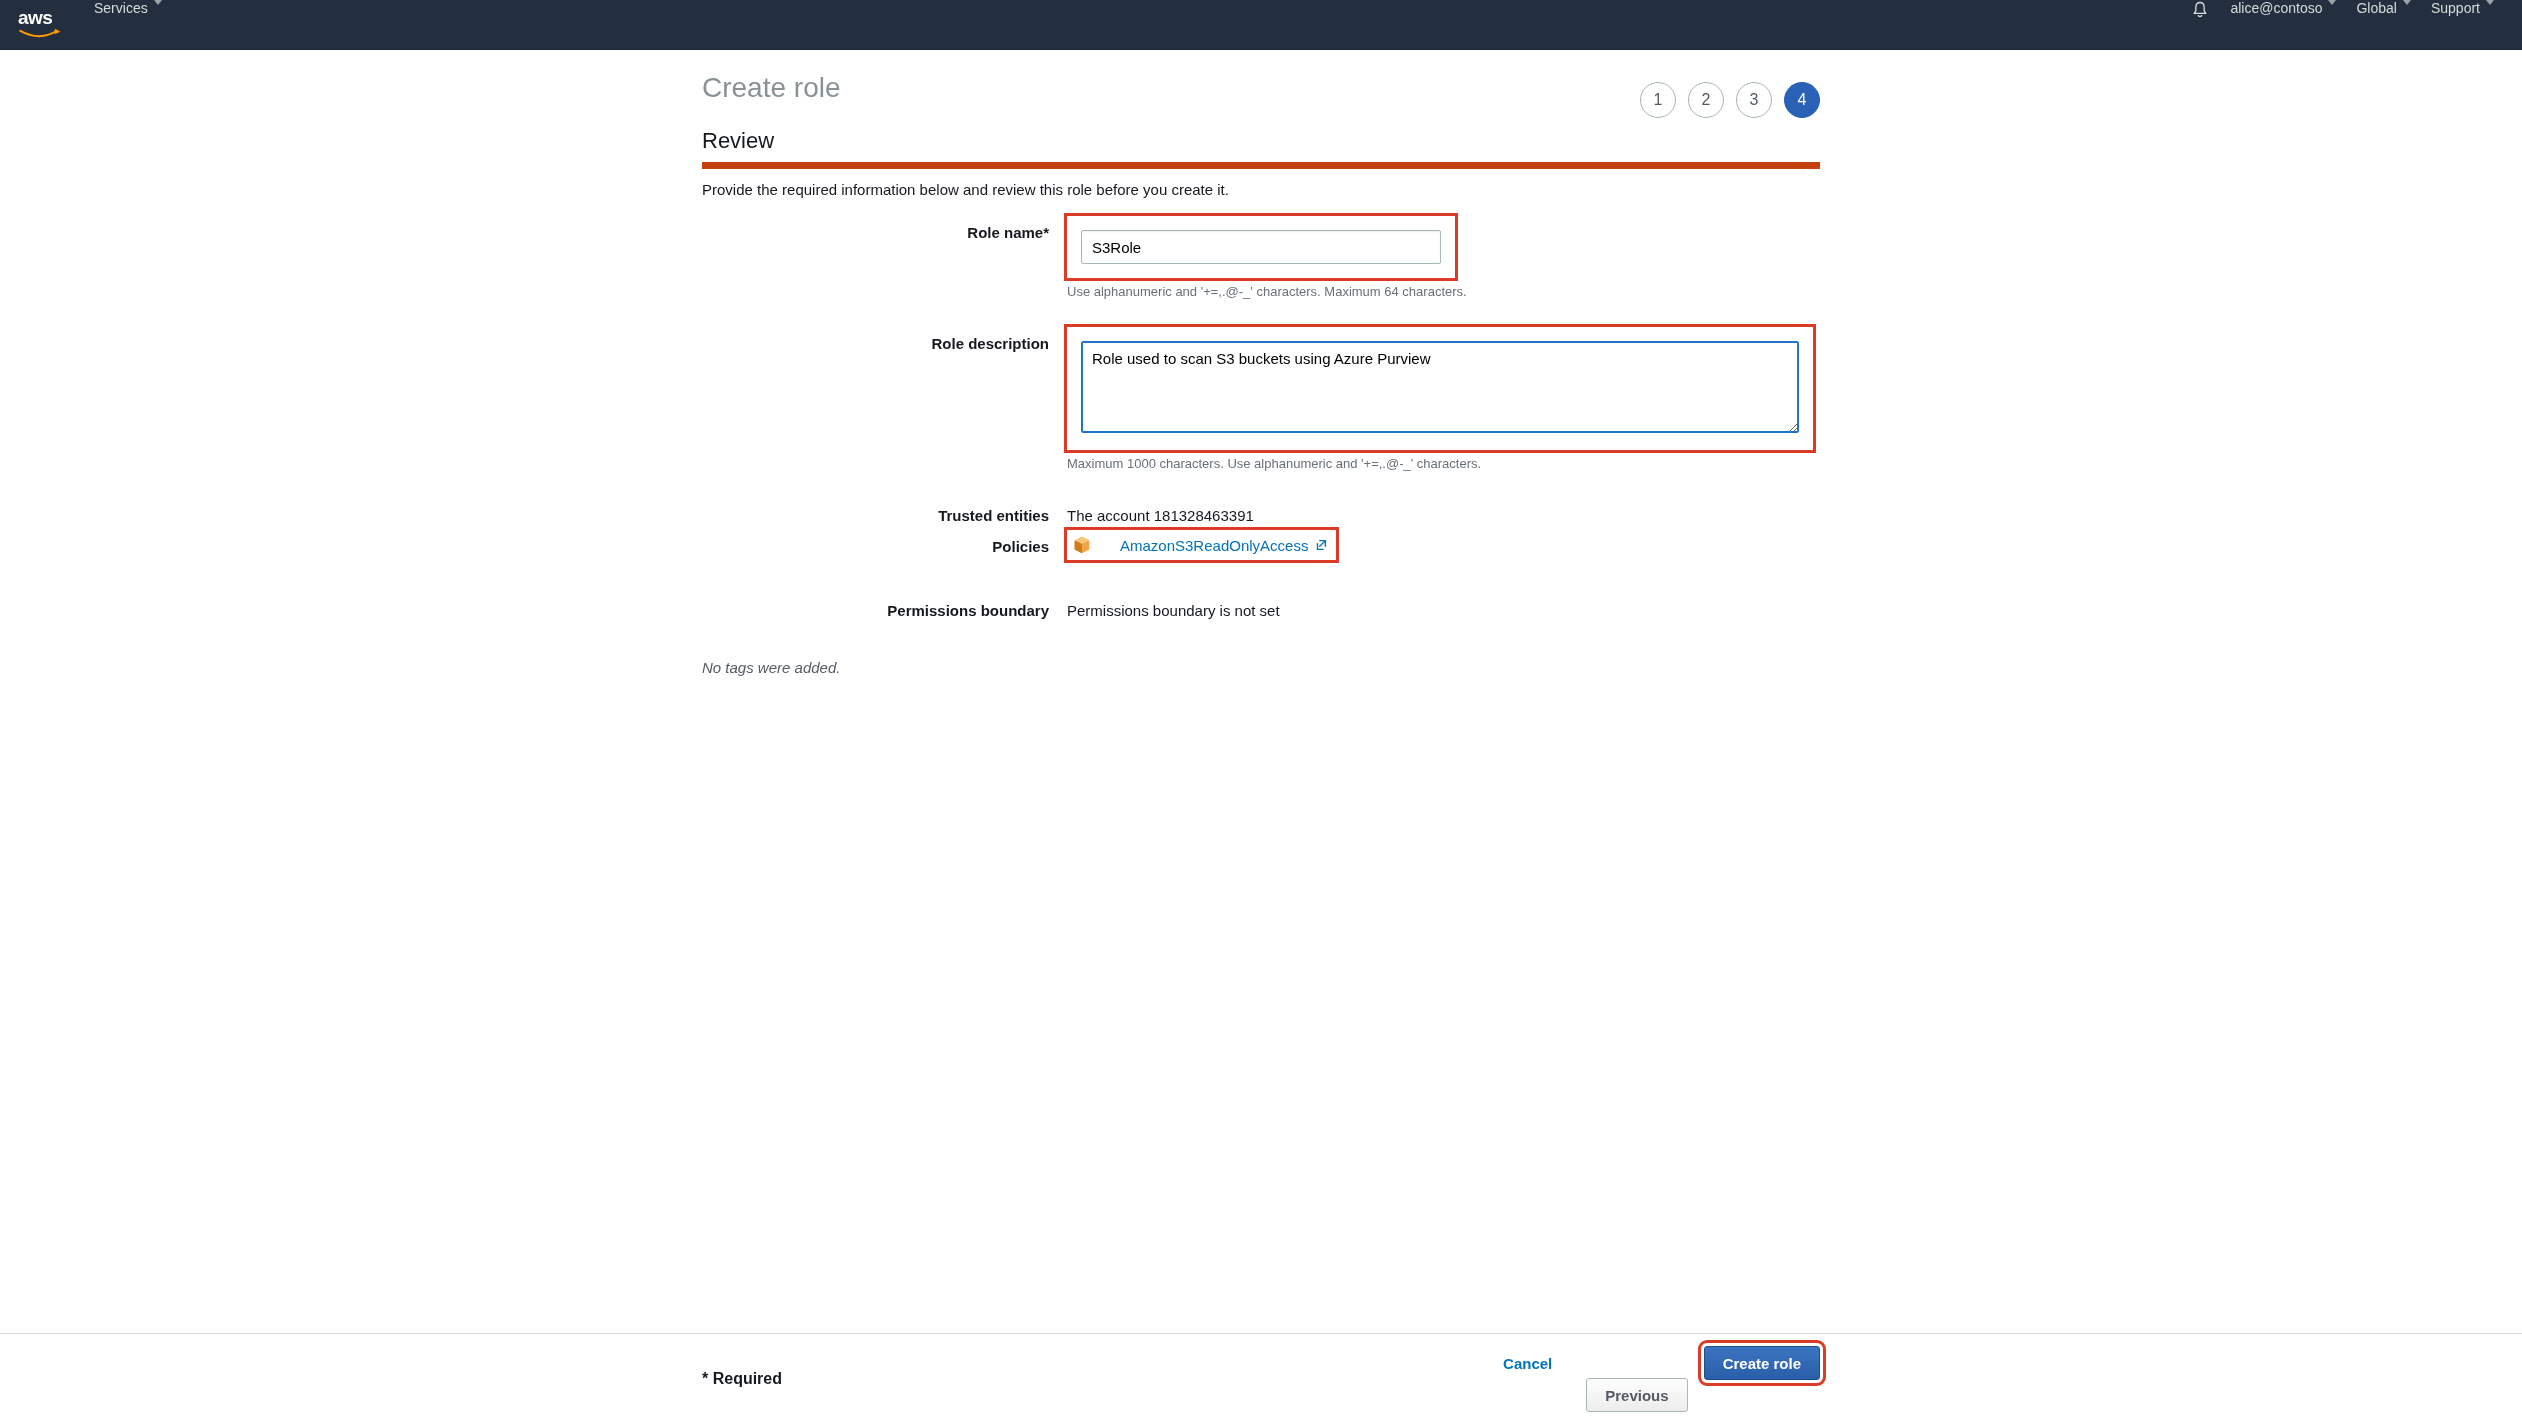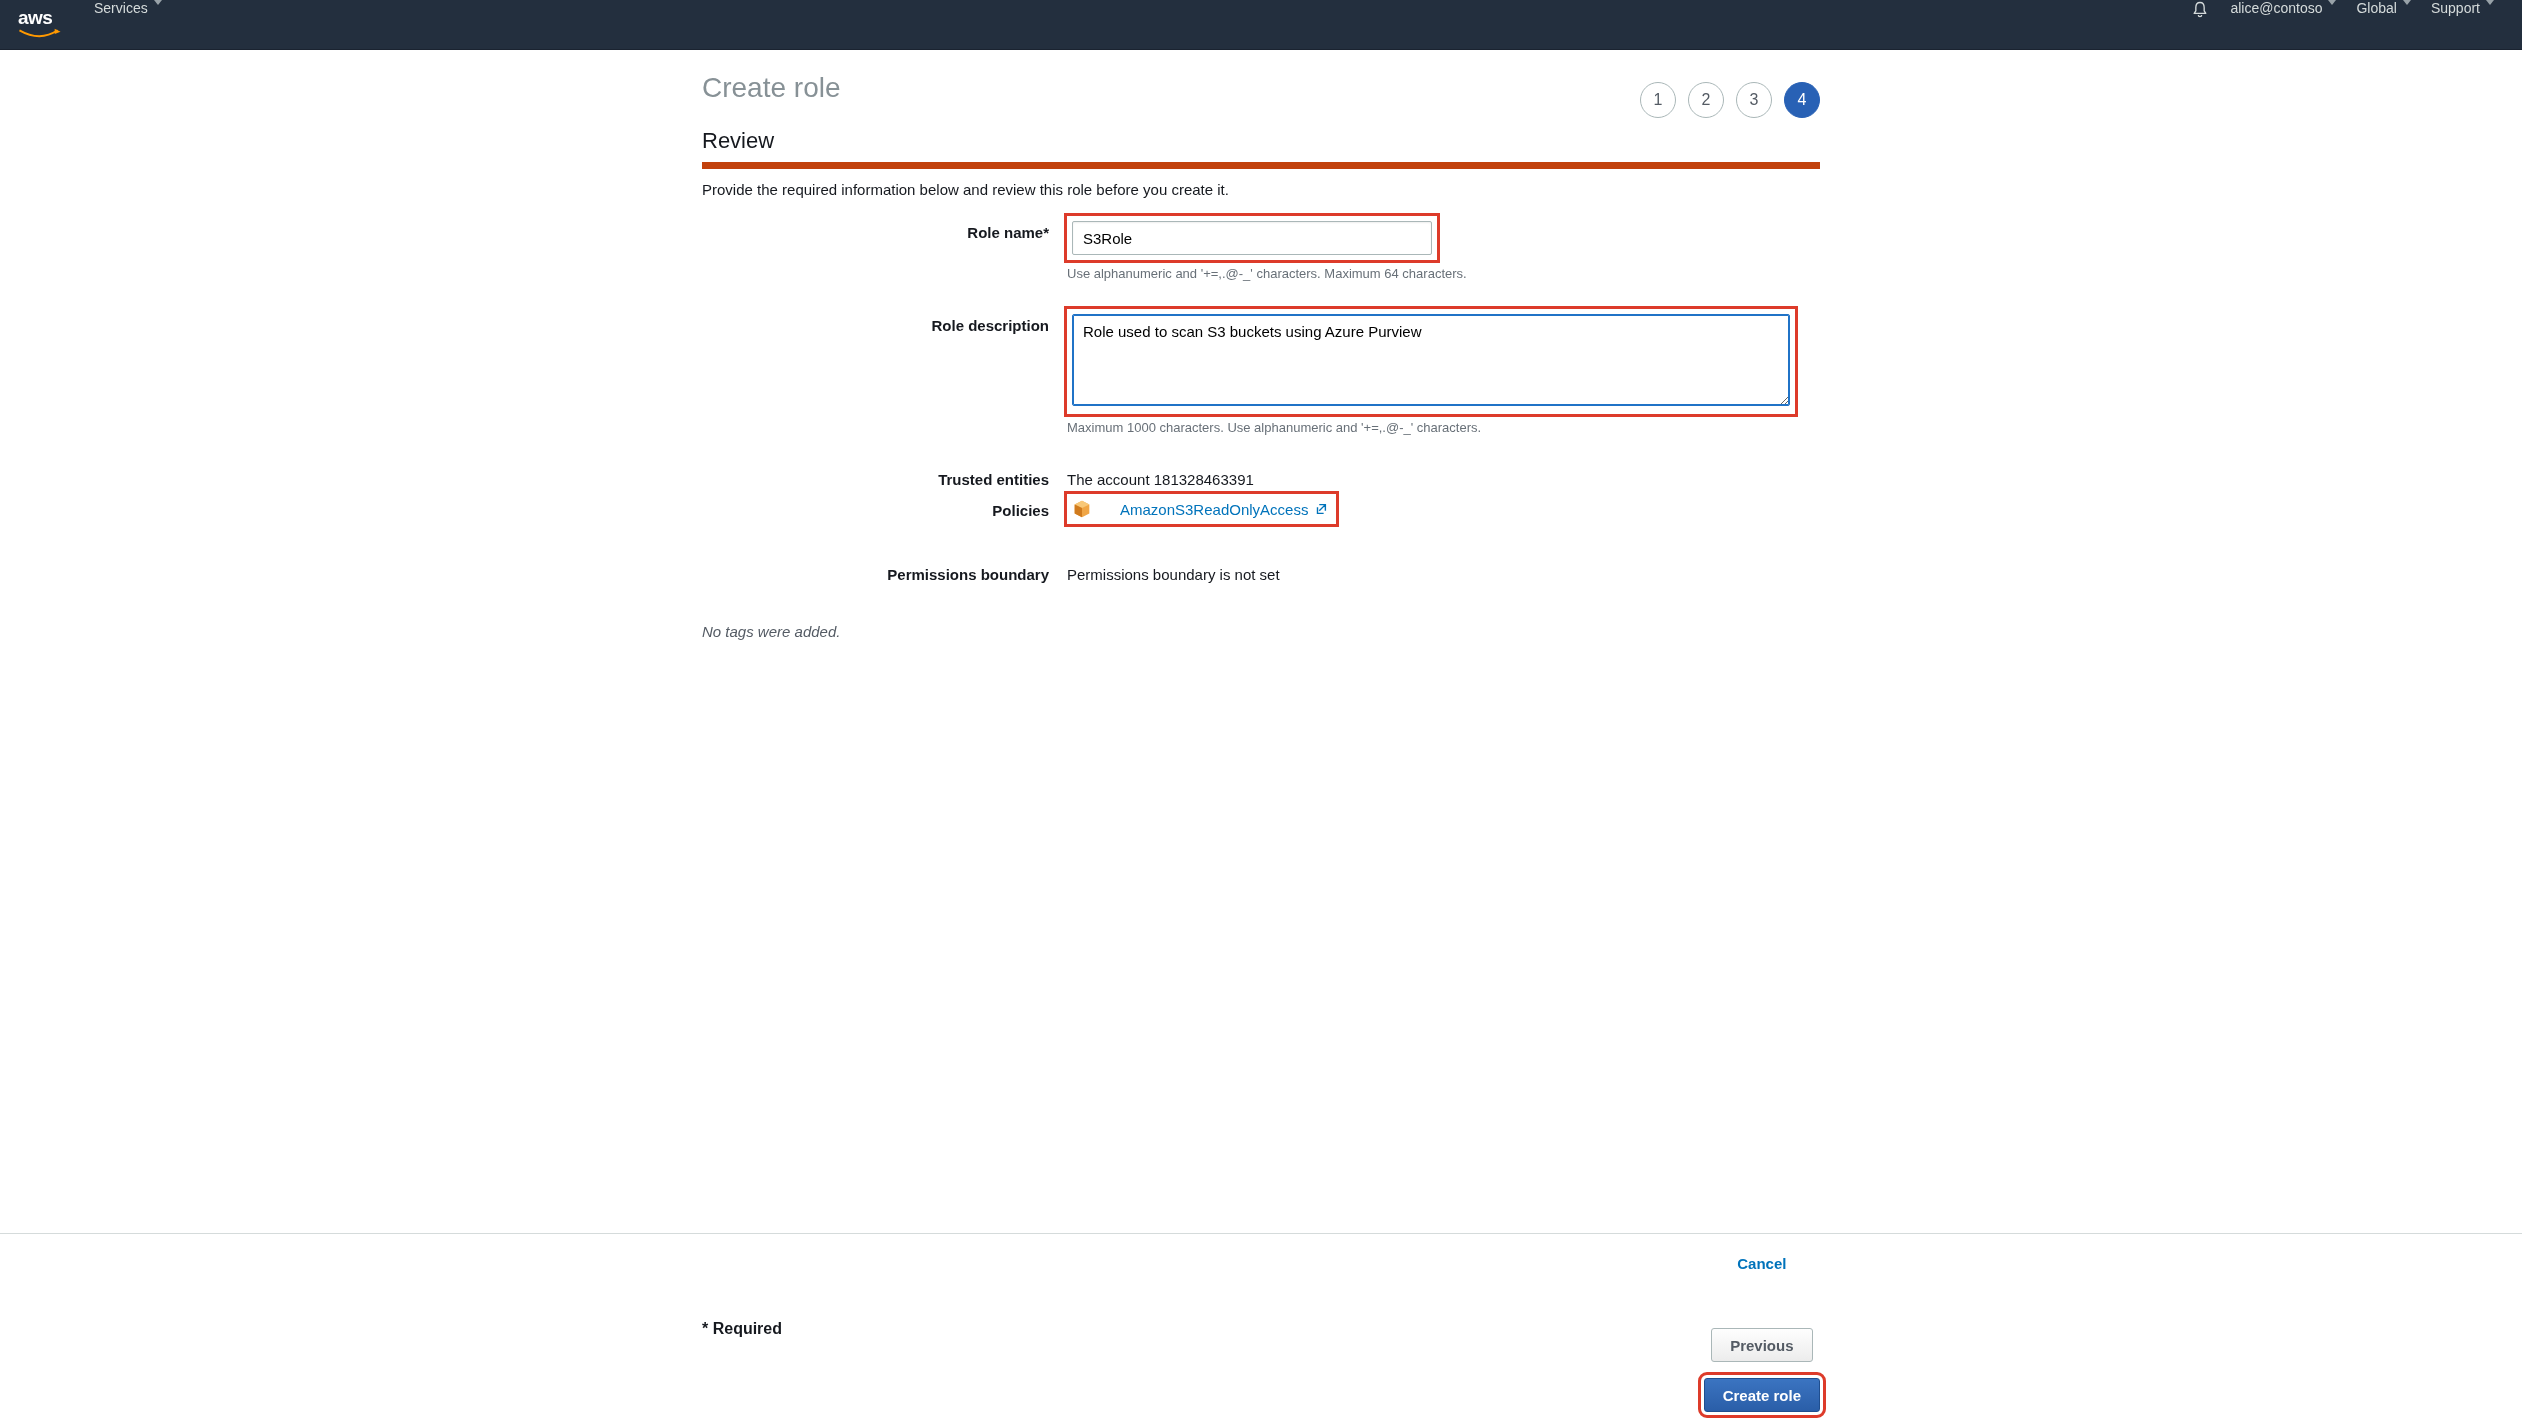--- a/index.html
+++ b/index.html
@@ -144,21 +144,21 @@
     border: 1px solid #2073c7;
     border-radius: 2px;
     font-size: 15px;
     font-family: inherit;
     resize: both;
     outline: none;
     box-shadow: 0 0 0 1px #2073c7 inset;
   }
 
   
-  .hl-red { outline: 3px solid #dd3b2a; outline-offset: 0; padding: 5px; display: inline-block; }
+  .hl-red { outline: 3px solid #dd3b2a; outline-offset: 0; padding: 14px; display: inline-block; }
   .hl-red-tight { outline: 3px solid #dd3b2a; outline-offset: 2px; }
 
   .hint {
     font-size: 13px;
     color: #687078;
     margin-top: 6px;
     margin-bottom: 22px;
   }
 
   .static-value {
@@ -206,21 +206,21 @@
     margin: 0 auto;
     display: flex;
     align-items: center;
   }
   .required-note {
     font-size: 16px;
     font-weight: 700;
     color: #16191f;
   }
   .footer-spacer { flex: 1; }
-  .footer-actions { display: flex; align-items: center; gap: 16px; flex-direction: column; }
+  .footer-actions { display: flex; align-items: flex-start; gap: 16px; }
   .btn {
     height: 34px;
     padding: 0 18px;
     border-radius: 3px;
     font-size: 15px;
     font-weight: 700;
     cursor: pointer;
     font-family: inherit;
   }
   .btn-link {

